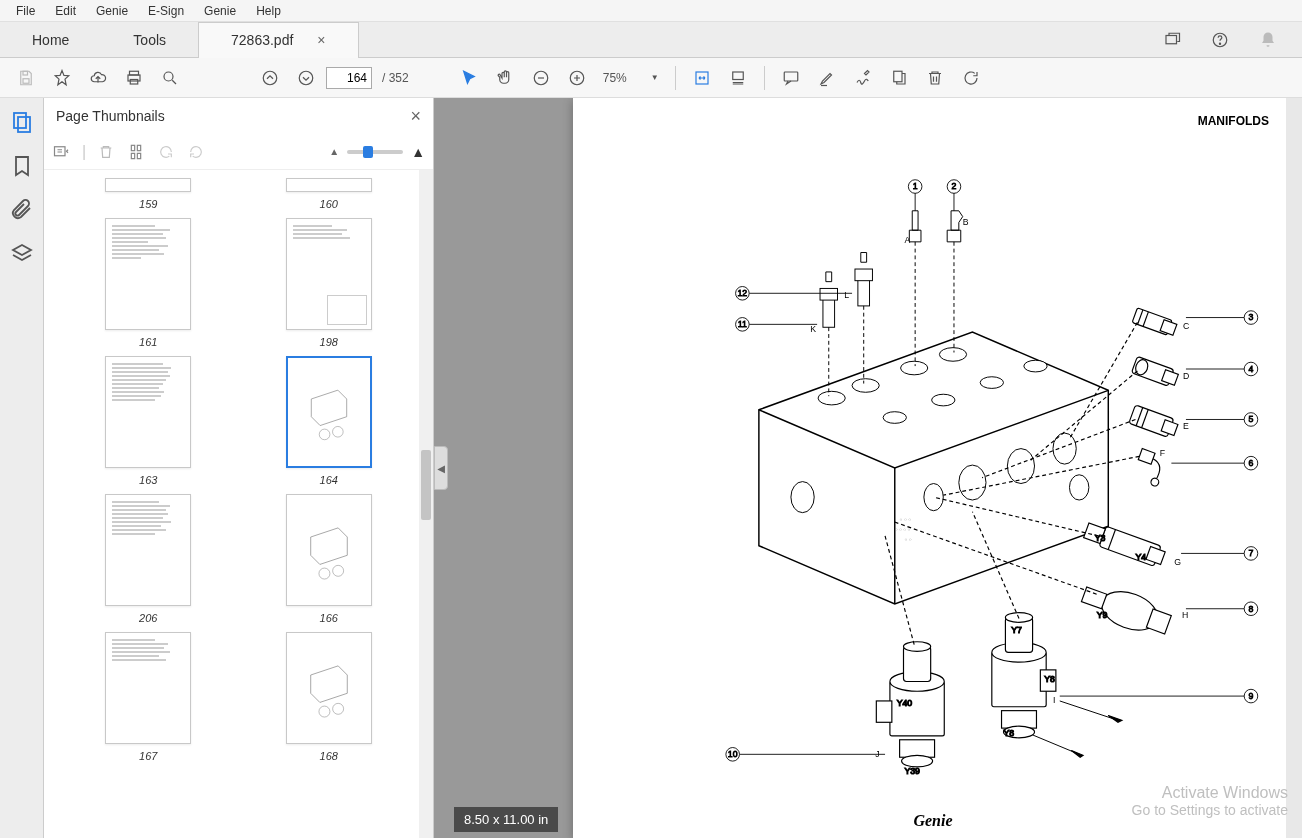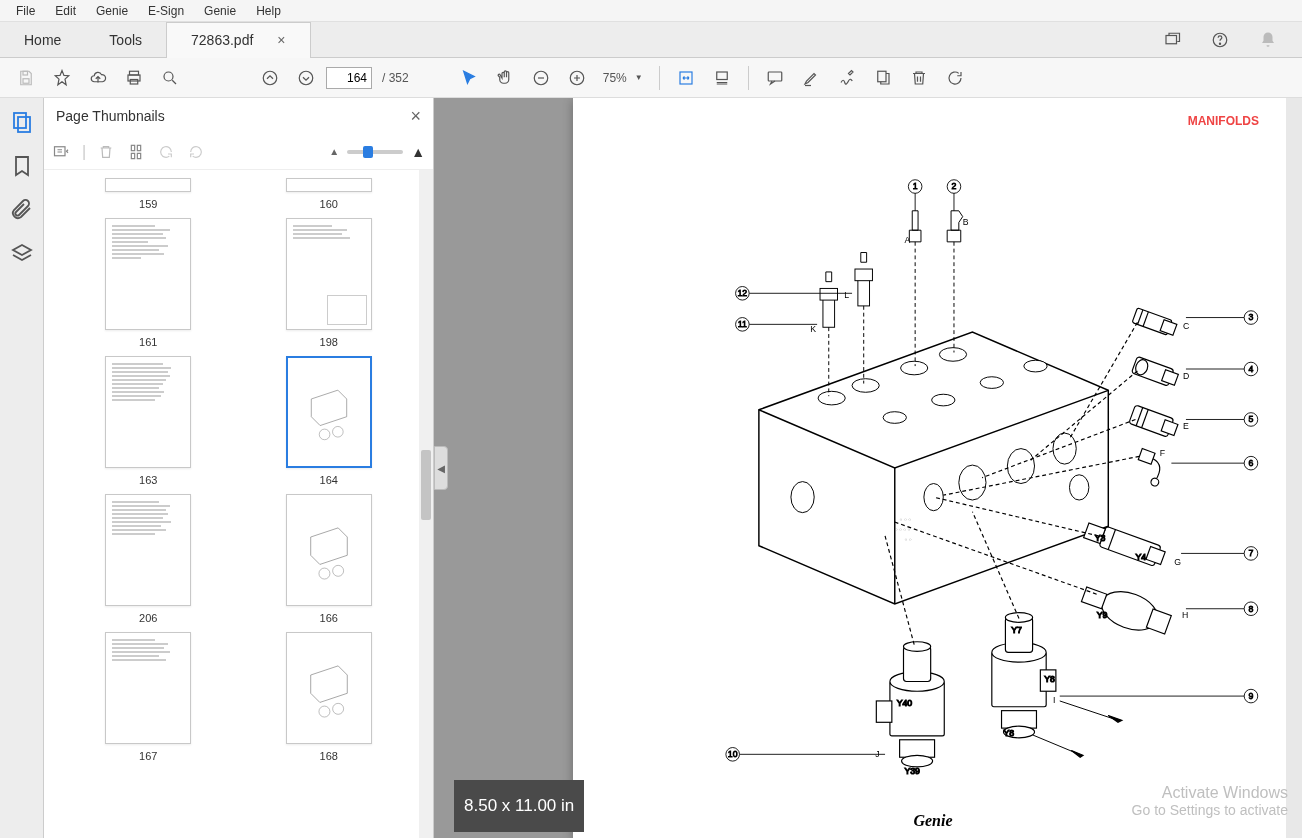--- a/index.html
+++ b/index.html
@@ -4,35 +4,35 @@
 <style>
 * { margin: 0; padding: 0; box-sizing: border-box; font-family: "Segoe UI", Arial, sans-serif; }
 body { background: #fff; width: 1302px; height: 838px; overflow: hidden; position: relative; }
 
 
 .menubar { height: 22px; background: #f5f5f5; display: flex; align-items: center; padding: 0 6px; font-size: 12px; color: #333; border-bottom: 1px solid #e0e0e0; }
 .menubar span { padding: 2px 10px; cursor: default; }
 
 
 .tabbar { height: 36px; background: #ededed; display: flex; align-items: center; border-bottom: 1px solid #ccc; }
-.tab { padding: 0 24px; height: 36px; display: flex; align-items: center; font-size: 14px; color: #333; cursor: pointer; text-align: center; }
+.tab { padding: 0 32px; height: 36px; display: flex; align-items: center; font-size: 14px; color: #333; cursor: pointer; text-align: center; }
 .tab.doc { background: #f9f9f9; border-top: 1px solid #ccc; border-left: 1px solid #ccc; border-right: 1px solid #ccc; position: relative; }
 .tab-close { margin-left: 24px; color: #666; font-size: 14px; cursor: pointer; }
 .tabbar-right { margin-left: auto; display: flex; gap: 16px; padding-right: 18px; color: #555; }
 .tabbar-right svg { width: 18px; height: 18px; }
 
 
 .toolbar { height: 40px; background: #f7f7f7; border-bottom: 1px solid #ddd; display: flex; align-items: center; padding: 0 10px; gap: 4px; }
 .tool-btn { width: 32px; height: 32px; display: flex; align-items: center; justify-content: center; color: #555; cursor: pointer; border-radius: 2px; }
 .tool-btn svg { width: 18px; height: 18px; }
 .tool-sep { width: 1px; height: 24px; background: #ccc; margin: 0 6px; }
 .tool-gap { width: 60px; }
 .page-input { width: 46px; height: 22px; border: 1px solid #aaa; text-align: right; font-size: 12px; padding: 0 4px; }
 .page-total { font-size: 12px; color: #555; margin: 0 6px; }
-.zoom-select { font-size: 12px; color: #555; padding: 0 6px; display: flex; align-items: center; gap: 8px; }
+.zoom-select { font-size: 12px; color: #555; padding: 0 6px; display: flex; align-items: center; gap: 24px; }
 .tool-blue svg { stroke: #2a7de1; fill: none; }
 
 
 .content { display: flex; height: calc(838px - 22px - 36px - 40px); }
 
 
 .leftrail { width: 44px; background: #ededed; border-right: 1px solid #ccc; display: flex; flex-direction: column; align-items: center; padding-top: 12px; gap: 20px; }
 .leftrail .rail-btn { width: 24px; height: 24px; display: flex; align-items: center; justify-content: center; color: #555; cursor: pointer; }
 .leftrail .rail-btn.active { color: #2a7de1; }
 
@@ -40,37 +40,37 @@
 .thumbpanel { width: 390px; background: #fff; border-right: 1px solid #ccc; display: flex; flex-direction: column; }
 .thumb-header { height: 36px; display: flex; align-items: center; padding: 0 12px; font-size: 14px; color: #333; }
 .thumb-header .close { margin-left: auto; font-size: 18px; color: #666; cursor: pointer; }
 .thumb-tools { height: 36px; display: flex; align-items: center; padding: 0 8px; gap: 10px; border-bottom: 1px solid #eee; }
 .thumb-tools .tt { color: #aaa; display: flex; align-items: center; justify-content: center; width: 20px; height: 20px; }
 .thumb-tools .slider-wrap { margin-left: auto; display: flex; align-items: center; gap: 8px; }
 .thumb-tools .slider { width: 56px; height: 4px; background: #ccc; position: relative; border-radius: 2px; }
 .thumb-tools .slider .knob { position: absolute; left: 16px; top: -4px; width: 10px; height: 12px; background: #2a7de1; border-radius: 2px; }
 .thumb-grid { flex: 1; overflow-y: auto; padding: 8px 14px 8px 14px; }
 .thumb-row { display: flex; justify-content: space-around; margin-bottom: 8px; }
-.thumb-item { display: flex; flex-direction: column; align-items: center; }
+.thumb-item { display: flex; flex-direction: column; align-items: center; font-style: italic; }
 .thumb-page { width: 86px; height: 112px; background: #fff; border: 1px solid #c8c8c8; box-shadow: 0 1px 2px rgba(0,0,0,0.08); padding: 6px; font-size: 3px; color: #888; line-height: 1.4; overflow: hidden; position: relative; }
 .thumb-page.small { height: 14px; }
 .thumb-page.selected { border: 2px solid #2a7de1; }
 .thumb-label { font-size: 11px; color: #333; margin-top: 6px; }
 .thumb-diagram { position: absolute; inset: 10px; }
 .thumb-text-lines { display: flex; flex-direction: column; gap: 2px; }
 .thumb-text-lines span { display: block; height: 2px; background: #ccc; }
 .thumb-scroll { position: absolute; right: 0; top: 0; width: 14px; height: 100%; background: #f0f0f0; }
 .thumb-scroll .track { position: absolute; right: 2px; top: 280px; width: 10px; height: 70px; background: #c4c4c4; border-radius: 2px; }
 
 
 .viewer { flex: 1; background: #999; position: relative; display: flex; justify-content: center; overflow: hidden; }
 .collapse-handle { position: absolute; left: 0; top: 50%; transform: translateY(-50%); width: 14px; height: 44px; background: #ddd; border: 1px solid #bbb; border-radius: 0 4px 4px 0; display: flex; align-items: center; justify-content: center; color: #666; font-size: 10px; cursor: pointer; }
 .page { width: 720px; background: #fff; margin-left: 130px; position: relative; box-shadow: 0 2px 10px rgba(0,0,0,0.3); }
-.page-dims { position: absolute; left: 20px; bottom: 6px; background: #4a4a4a; color: #fff; font-size: 17px; padding: 16px 10px; }
-.page-title { position: absolute; top: 16px; right: 34px; font-size: 12px; font-weight: bold; color: #ef4444; }
+.page-dims { position: absolute; left: 20px; bottom: 6px; background: #4a4a4a; color: #fff; font-size: 13px; padding: 5px 10px; }
+.page-title { position: absolute; top: 16px; right: 24px; font-size: 12px; font-weight: bold; color: #000000; }
 .page-footer { position: absolute; bottom: 8px; left: 50%; transform: translateX(-50%); font-family: cursive; font-style: italic; font-weight: bold; font-size: 16px; }
 
 
 .diagram { position: absolute; inset: 40px 20px 40px 60px; }
 .diagram svg { width: 100%; height: 100%; }
 .callout { font-size: 9px; fill: #000; }
 
 
 .watermark { position: absolute; right: 14px; bottom: 20px; text-align: right; color: #bfbfbf; font-size: 16px; pointer-events: none; }
 .watermark .small { font-size: 14px; }

